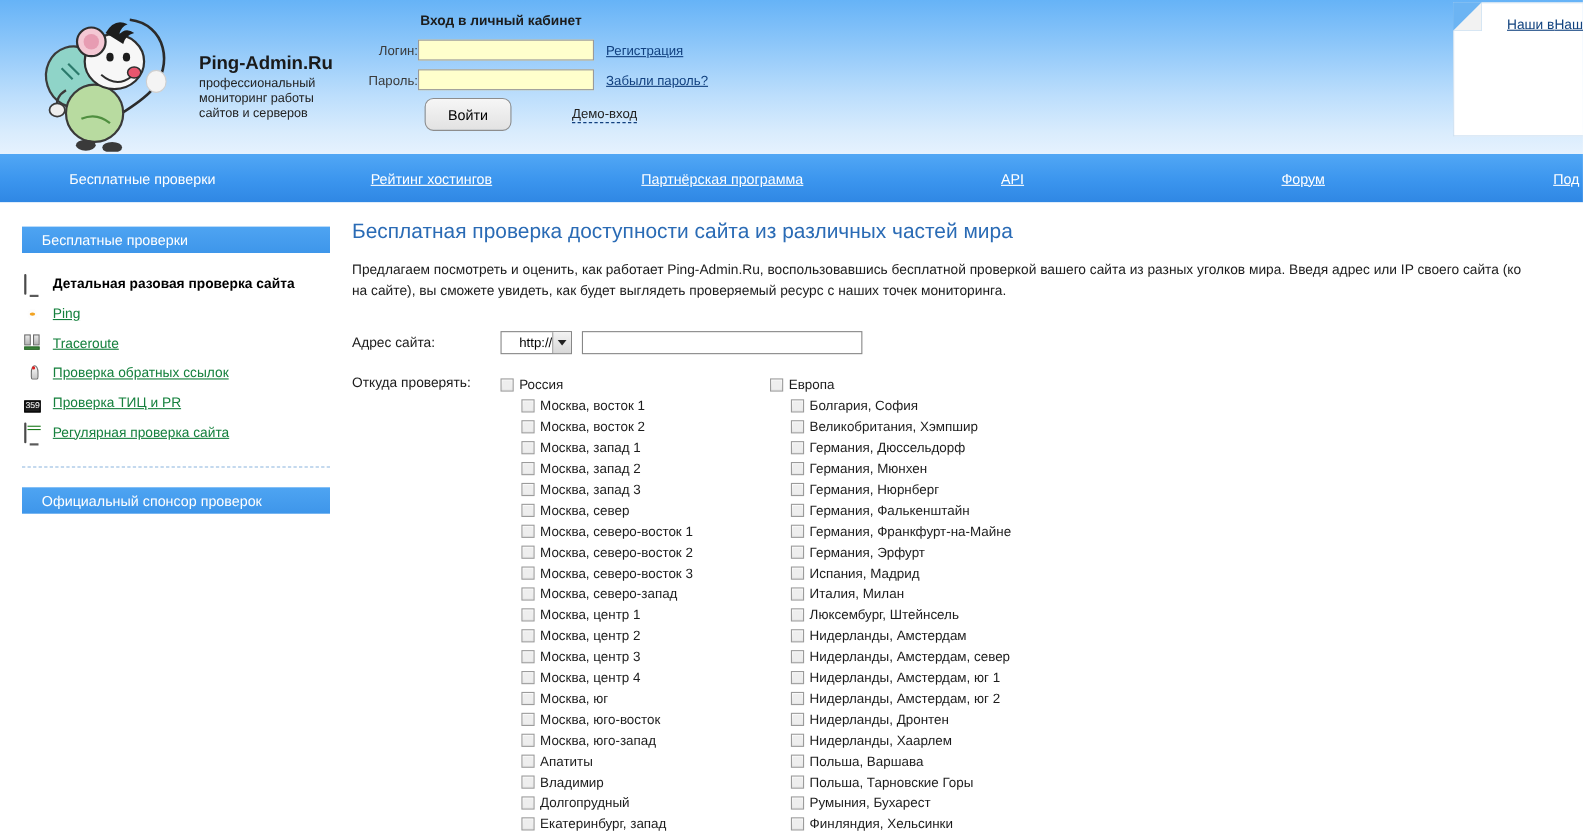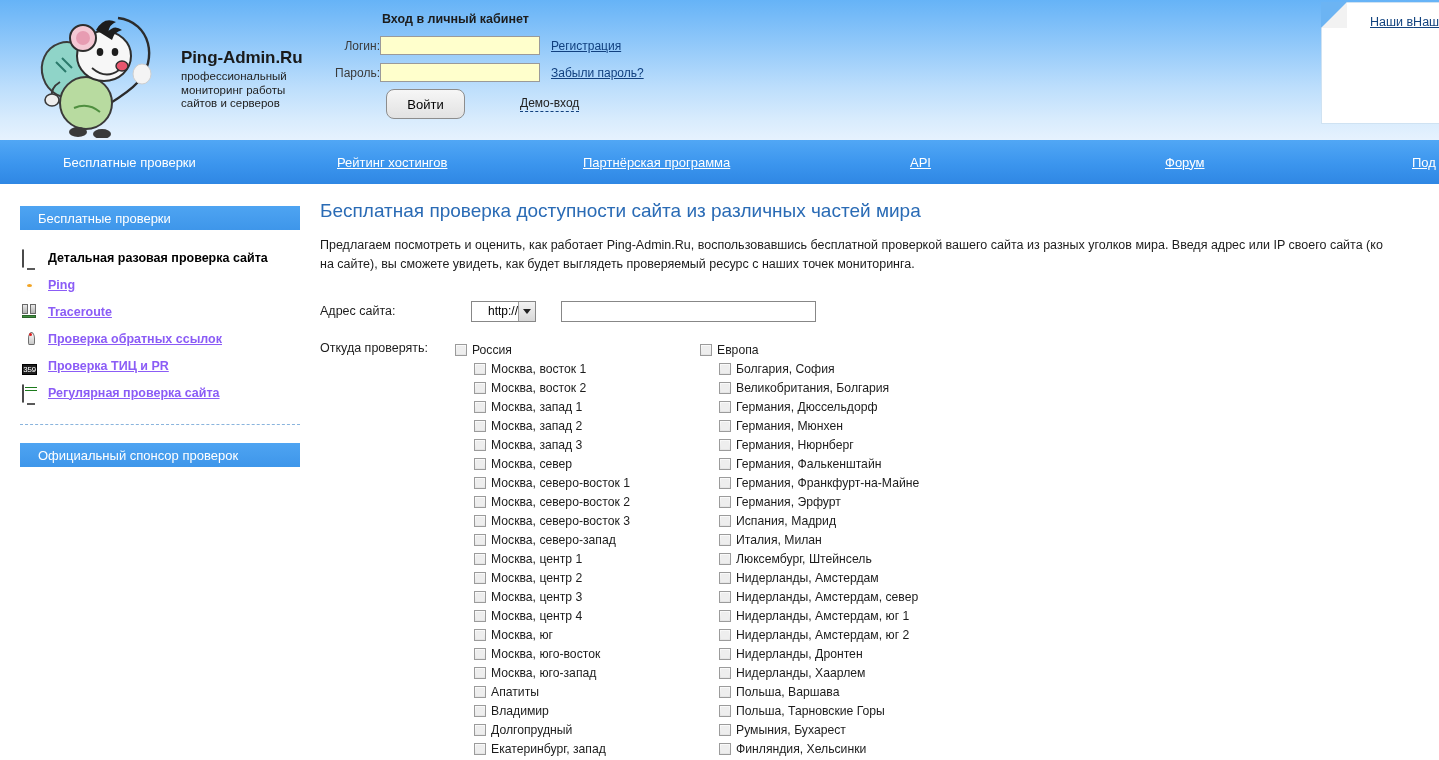--- a/index.html
+++ b/index.html
@@ -128,21 +128,21 @@
   }
   #side-menu { margin-top: 14px; }
   .side-item {
     display: flex; align-items: center;
     height: 27px; padding-left: 2px;
   }
   .side-ico {
     width: 18px; height: 16px; margin-right: 8px;
     flex: 0 0 18px; position: relative;
   }
-  .side-label { font-size: 12.5px; color: #8b5cf6; text-decoration: underline; cursor: pointer; font-weight: bold; }
+  .side-label { font-size: 12.5px; color: #15803d; text-decoration: underline; cursor: pointer; }
   .side-label.cur { color: #000; font-weight: bold; text-decoration: none; cursor: default; }
   #side-divider {
     margin-top: 18px; width: 280px;
     border-top: 1px dashed #8ab4dd;
   }
   #sponsor-bar { margin-top: 18px; }
 
   
   .ico-monitor { width:17px;height:14px;background:linear-gradient(#9fd0f5,#4d8fc9);border:1px solid #4a4a4a;border-radius:1px;position:relative;}
   .ico-monitor:after{content:"";position:absolute;left:4px;bottom:-3px;width:8px;height:2px;background:#5a5a5a;}
@@ -164,21 +164,21 @@
   
   #main { position: absolute; left: 320px; top: 8px; width: 1120px; }
   #page-heading {
     font-size: 19px; color: #2a6bb5; font-weight: normal;
     margin: 0; padding-top: 8px; white-space: nowrap;
   }
   #intro { margin-top: 14px; width: 1180px; }
   .intro-line { font-size: 12.5px; color: #1c1c1c; line-height: 19px; white-space: nowrap; }
 
   #form-area { margin-top: 22px; }
-  #addr-row { display: flex; align-items: center; height: 30px; gap: 16px; }
+  #addr-row { display: flex; align-items: center; height: 30px; }
   #addr-label { width: 135px; font-size: 12.5px; color: #1c1c1c; }
   #proto-select {
     width: 65px; height: 21px;
     border: 1px solid #878787; background: #fff;
     display: flex; align-items: center; justify-content: space-between;
     font-size: 12px; padding-left: 16px; cursor: pointer;
   }
   #proto-arrow {
     width: 17px; height: 19px;
     background: linear-gradient(to bottom,#f3f3f3,#d8d8d8);
@@ -462,21 +462,21 @@
             <span class="cb"></span>
             <span class="geo-text">Европа</span>
           </div>
           <div id="eu-list">
               <div class="geo-child-row">
                 <span class="cb"></span>
                 <span class="geo-text">Болгария, София</span>
               </div>
               <div class="geo-child-row">
                 <span class="cb"></span>
-                <span class="geo-text">Великобритания, Болгария</span>
+                <span class="geo-text">Великобритания, Хэмпшир</span>
               </div>
               <div class="geo-child-row">
                 <span class="cb"></span>
                 <span class="geo-text">Германия, Дюссельдорф</span>
               </div>
               <div class="geo-child-row">
                 <span class="cb"></span>
                 <span class="geo-text">Германия, Мюнхен</span>
               </div>
               <div class="geo-child-row">

